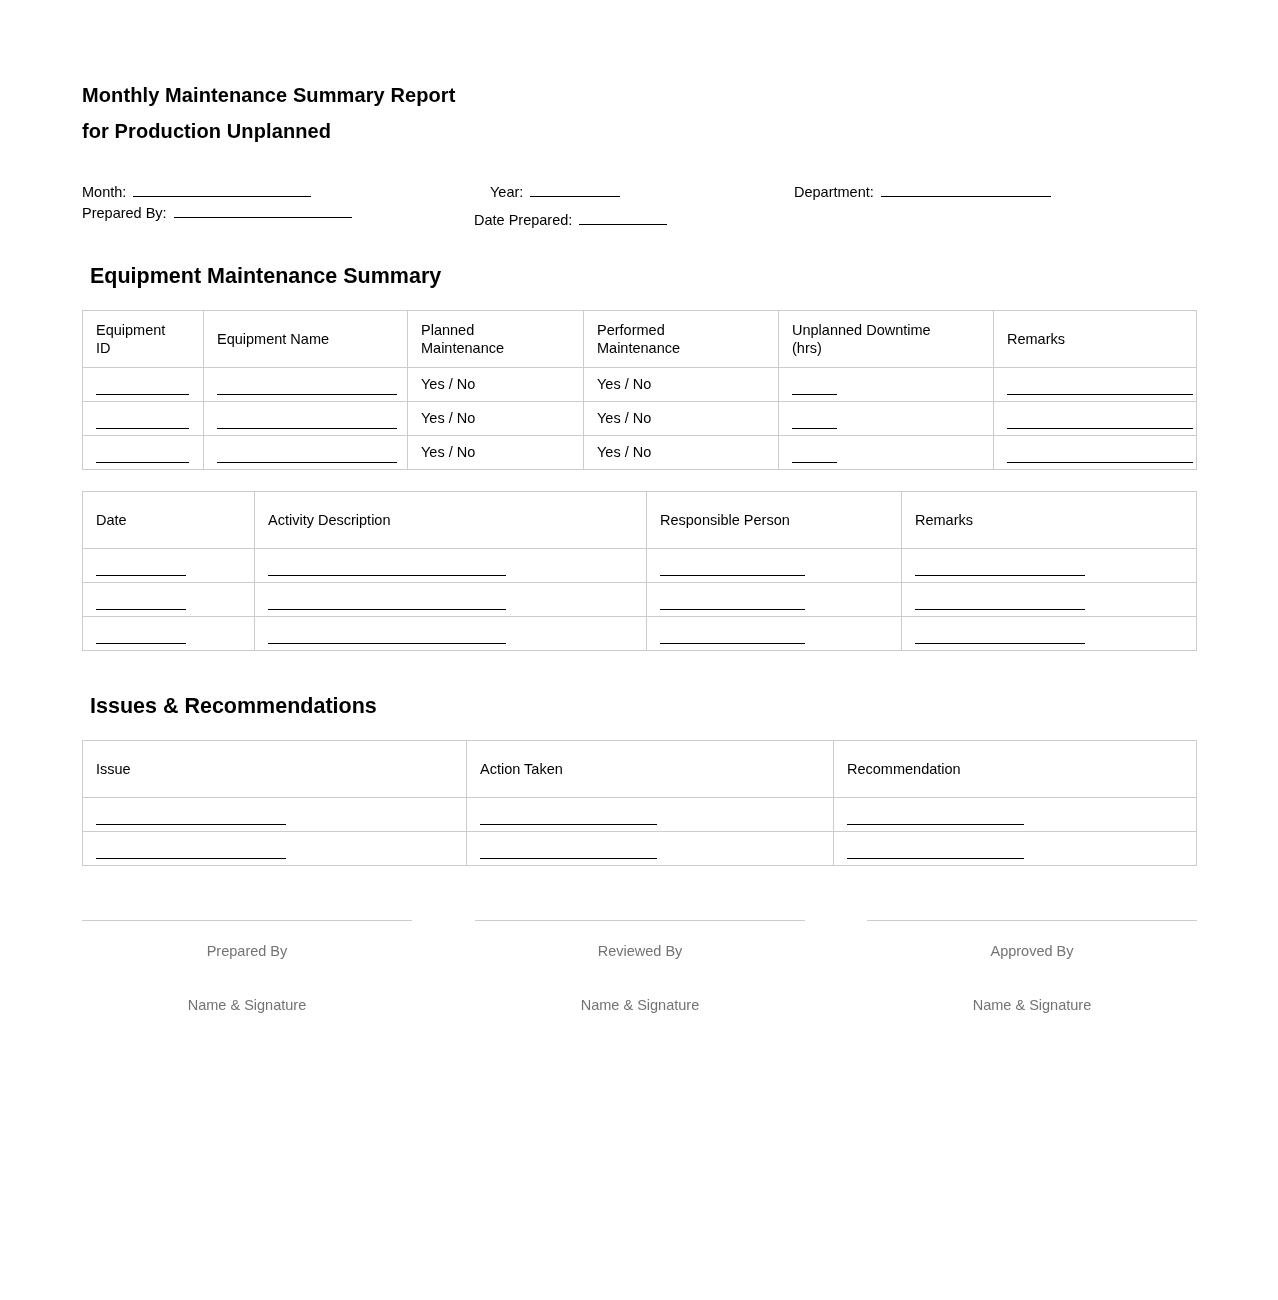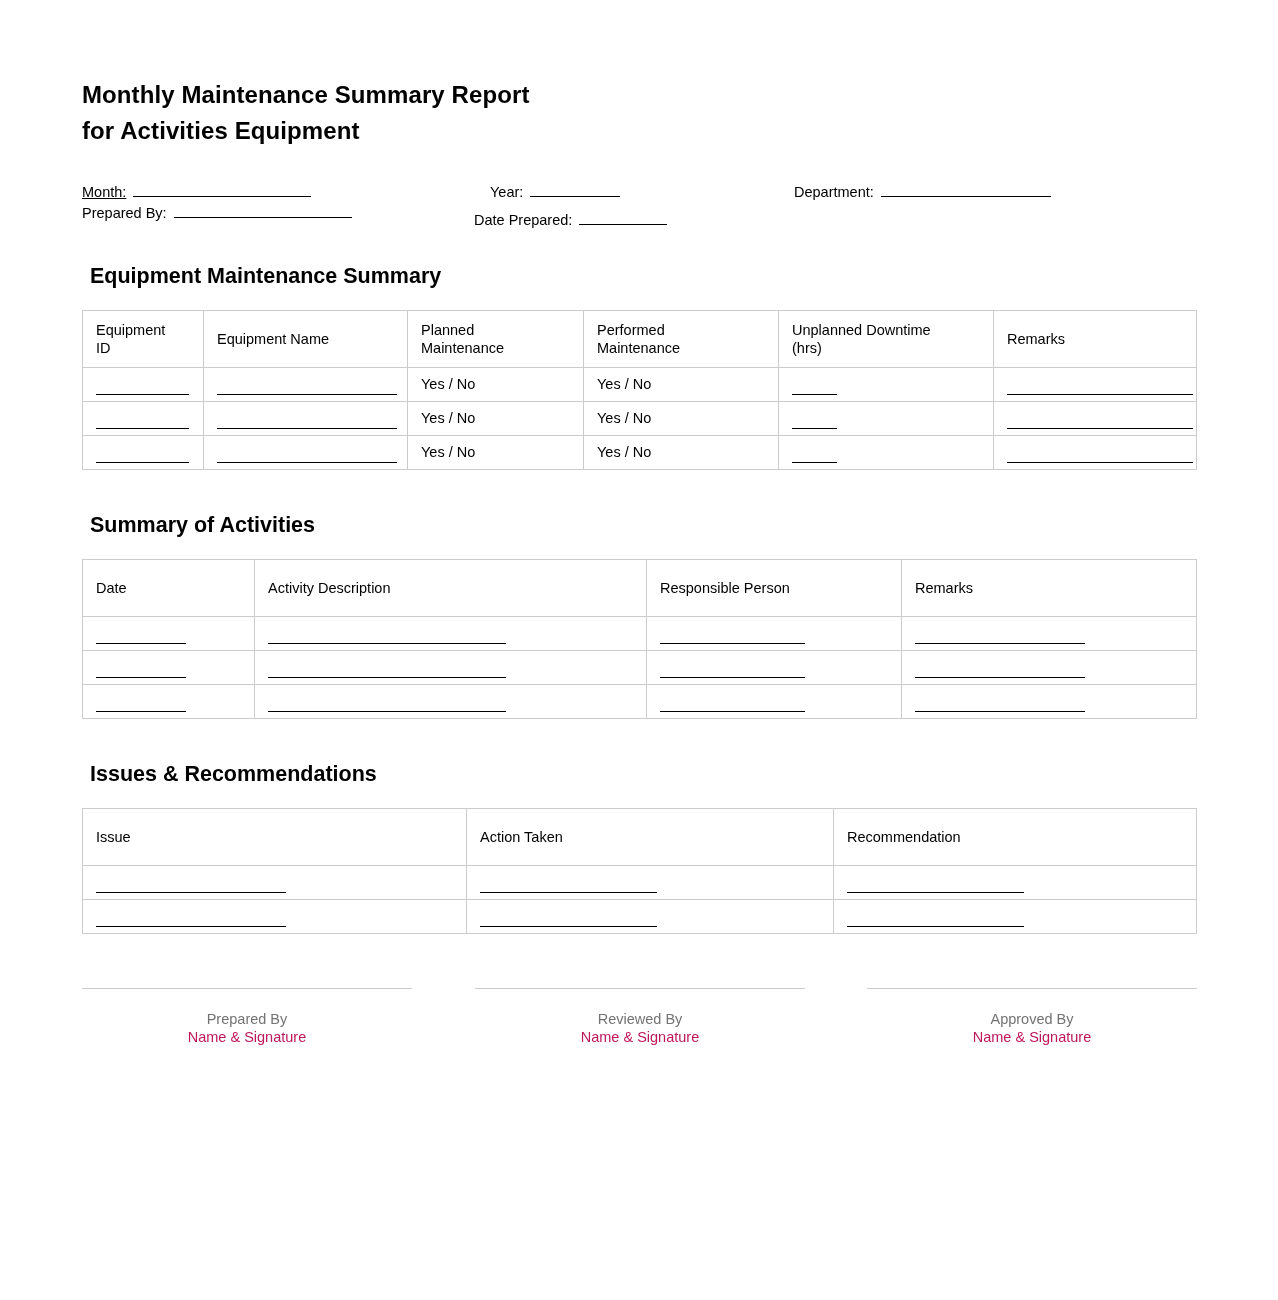--- a/index.html
+++ b/index.html
@@ -23,21 +23,21 @@
   }
   .inner {
     position: absolute;
     left: 82px;
     top: 0;
     width: 1114px;
   }
 
   
   .doc-title {
-    font-size: 24px;
+    font-size: 20px;
     font-weight: bold;
     line-height: 36px;
     letter-spacing: 0.1px;
     margin: 0;
     padding-top: 77px;
     color: #000;
   }
   .doc-title .line2 { display: block; }
 
   
@@ -53,21 +53,21 @@
     white-space: nowrap;
   }
   .meta-label { }
   .fill {
     display: inline-block;
     border-bottom: 1.4px solid #000;
     height: 13px;
     vertical-align: baseline;
     margin-left: 7px;
   }
-  .f-month     { left: 0px;   top: 0px; text-decoration: underline; }
+  .f-month     { left: 0px;   top: 0px; }
   .f-prepared  { left: 0px;   top: 21px; }
   .f-year      { left: 408px; top: 0px; }
   .f-dateprep  { left: 392px; top: 28px; }
   .f-dept      { left: 712px; top: 0px; }
 
   .w-month { width: 178px; }
   .w-prepared { width: 178px; }
   .w-year { width: 90px; }
   .w-dateprep { width: 88px; }
   .w-dept { width: 170px; }
@@ -165,32 +165,33 @@
     margin: 0 0 21px 0;
   }
   .sig-role {
     font-size: 14.5px;
     line-height: 18px;
     color: #737373;
   }
   .sig-name {
     font-size: 14.5px;
     line-height: 18px;
-    color: #be185d;
+    margin-top: 36px;
+    color: #737373;
   }
 </style>
 </head>
 <body>
 
 <div class="page">
   <div class="inner">
 
     <h1 class="doc-title">
       <span>Monthly Maintenance Summary Report</span>
-      <span class="line2">for Activities Equipment</span>
+      <span class="line2">for Production Unplanned</span>
     </h1>
 
     <div class="meta">
 
       <div class="meta-field f-month">
         <span class="meta-label">Month:</span><span class="fill w-month"></span>
       </div>
 
       <div class="meta-field f-prepared">
         <span class="meta-label">Prepared By:</span><span class="fill w-prepared"></span>
@@ -304,21 +305,20 @@
           <td>
               <span class="cellline t1-c4"></span>
             </td>
           <td>
               <span class="cellline t1-c5"></span>
             </td>
         </tr>
       </tbody>
     </table>
 
-    <h2 class="section-heading sec-gap-2">Summary of Activities</h2>
 
     <table class="grid">
       <colgroup>
         <col style="width:172px">
           <col style="width:392px">
         <col style="width:255px">
           <col style="width:295px">
       </colgroup>
       <thead>
         <tr>

